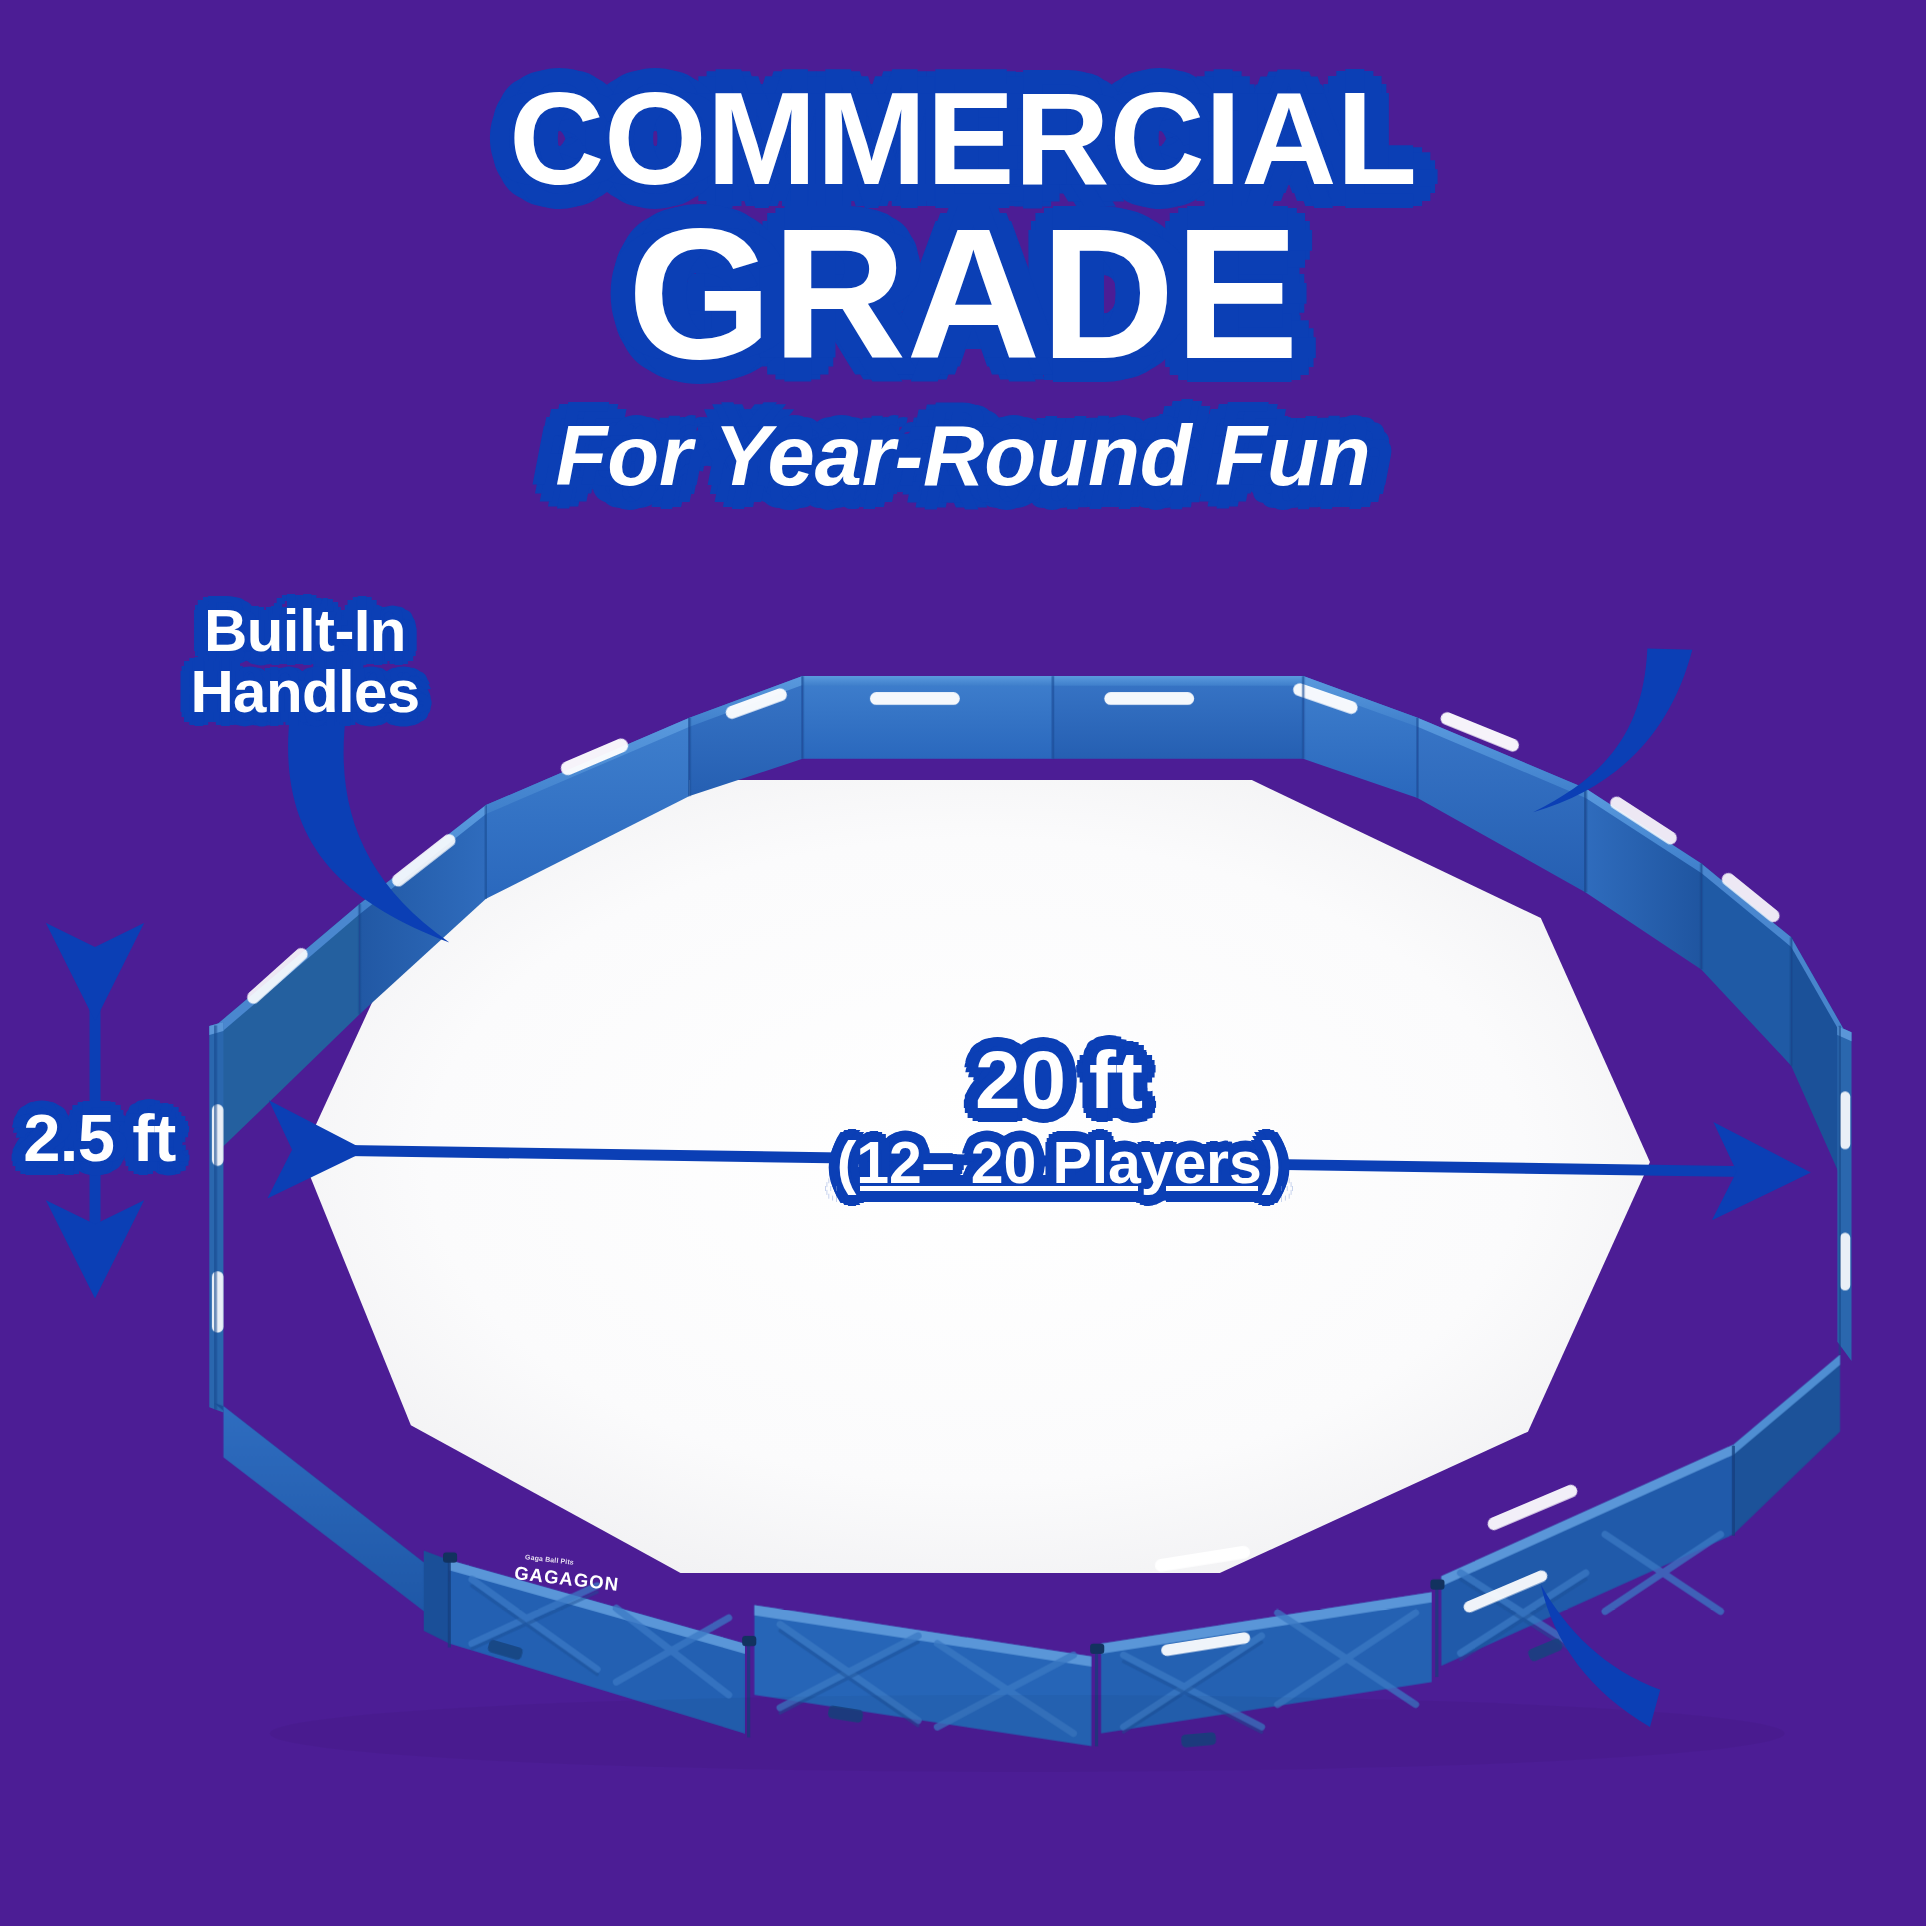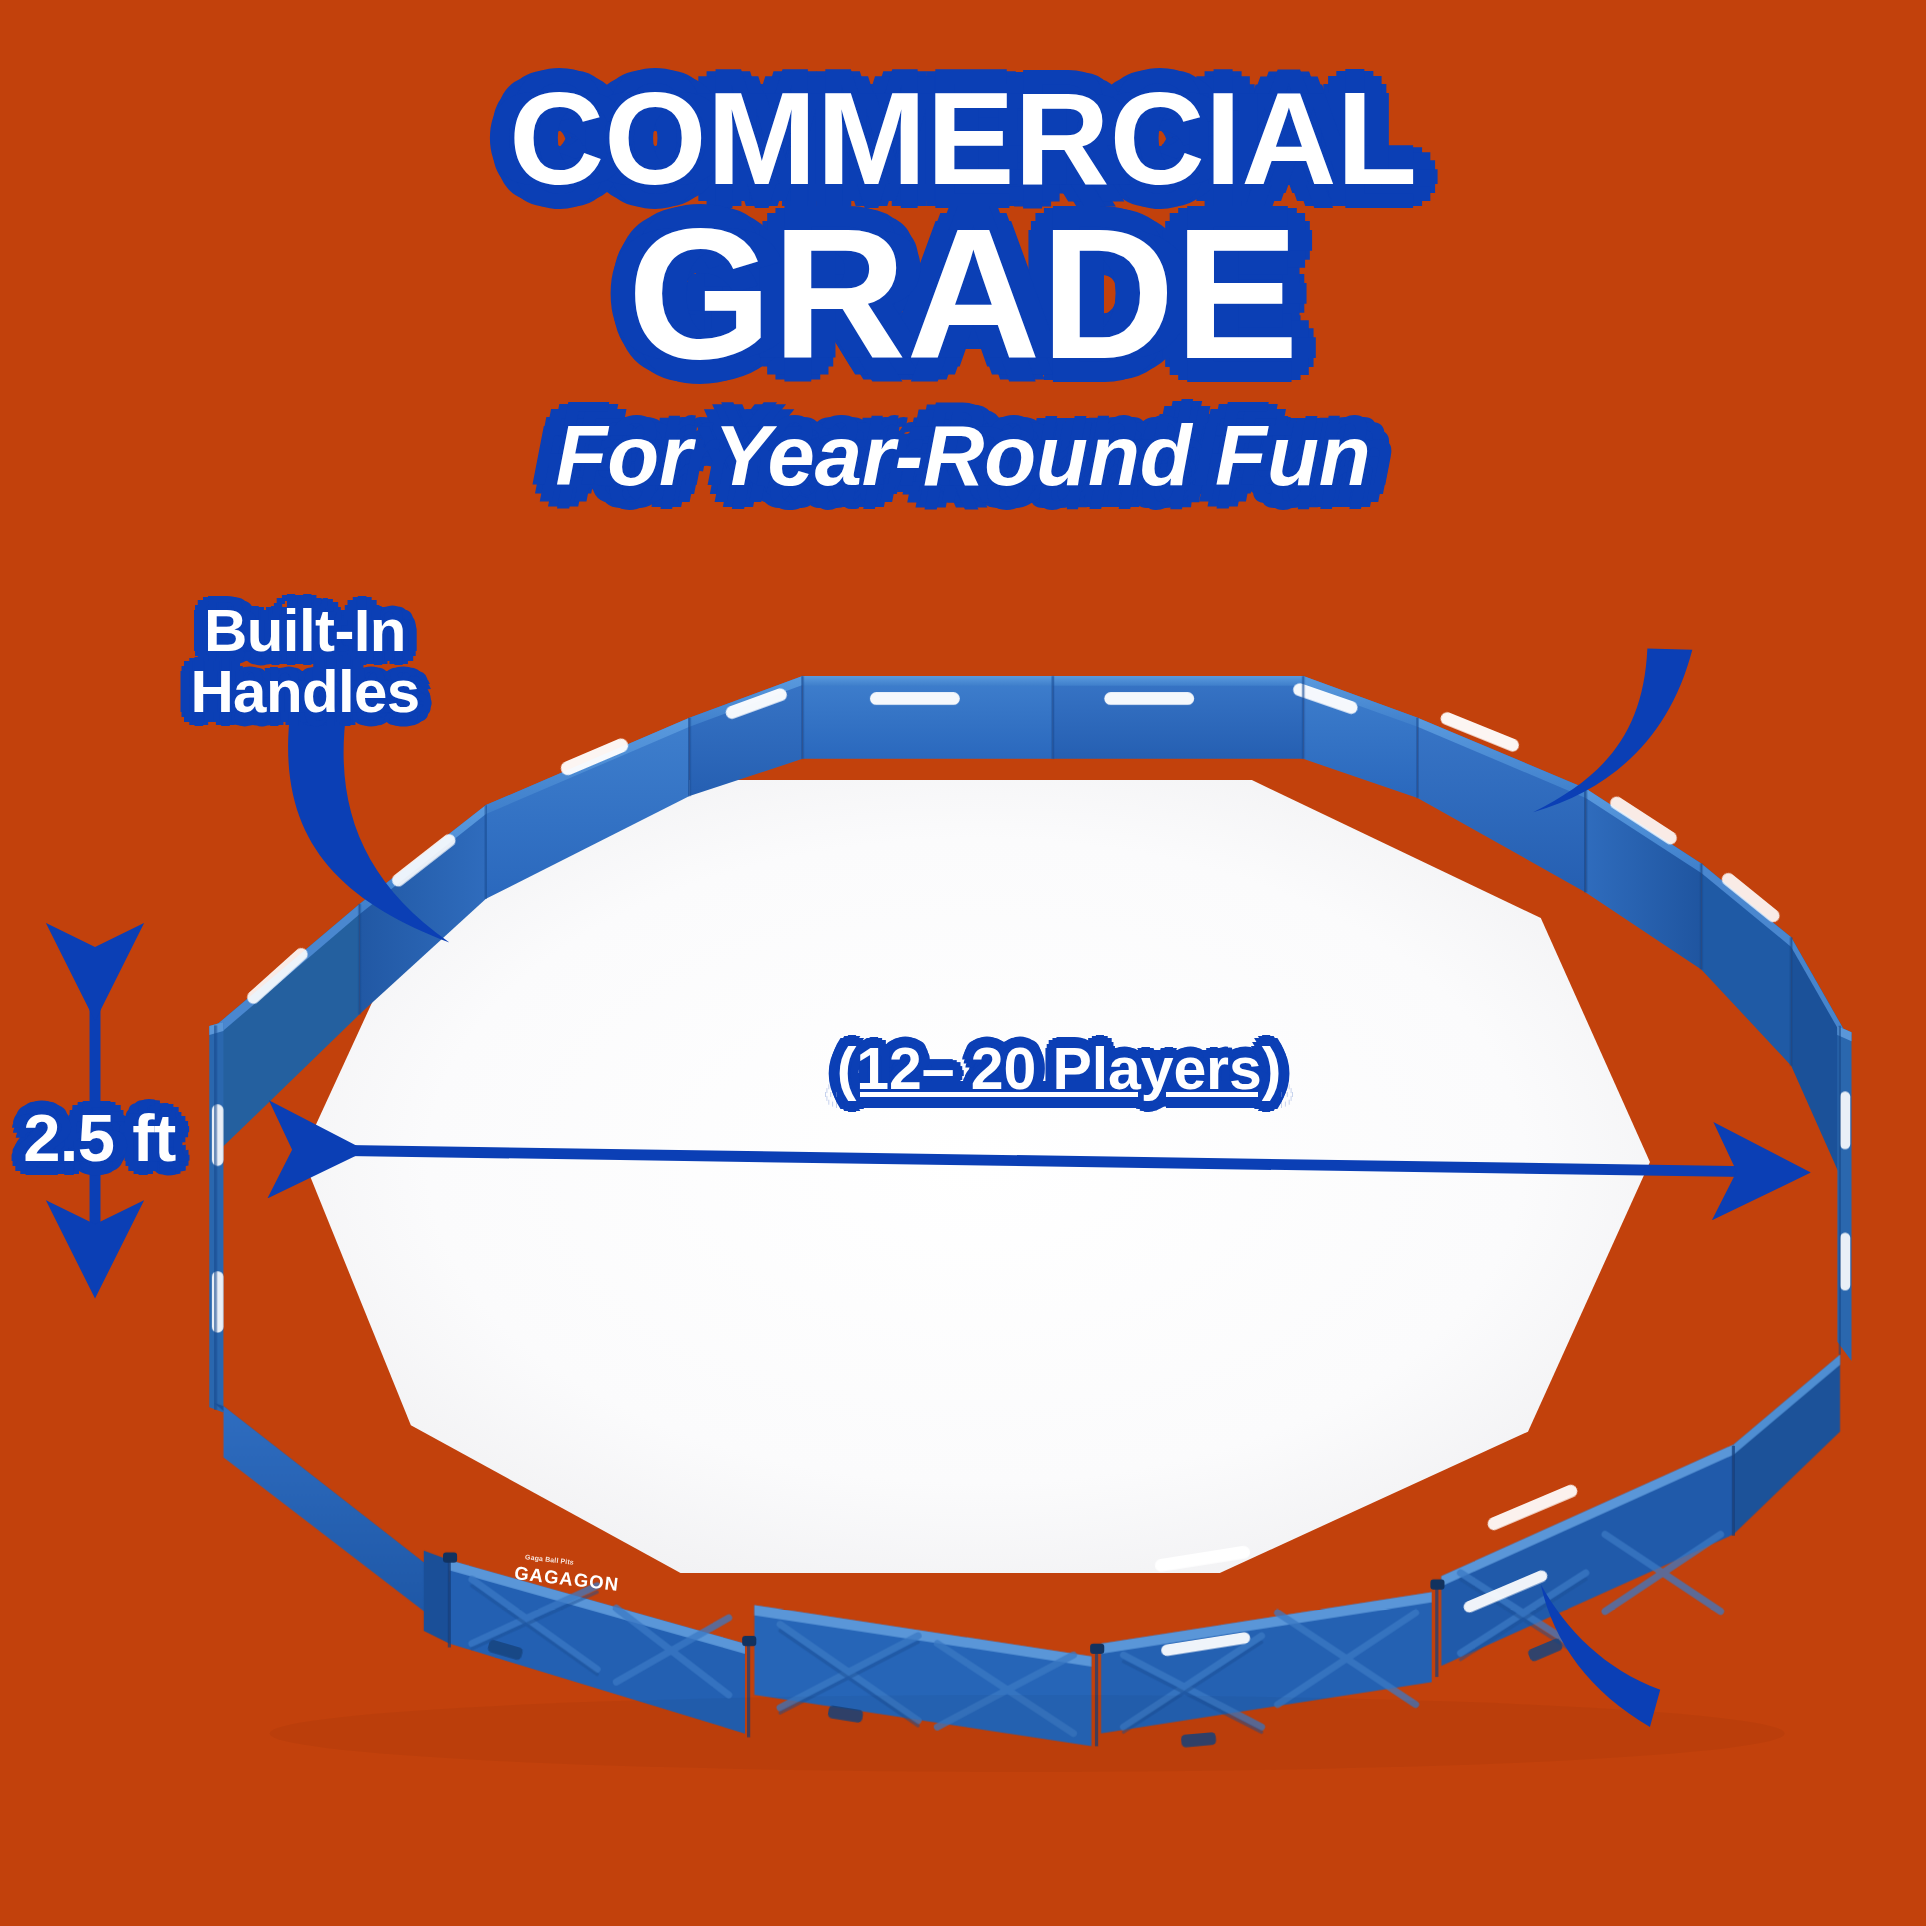--- a/index.html
+++ b/index.html
@@ -5,21 +5,21 @@
   * { margin:0; padding:0; box-sizing:border-box; }
   html, body {
     width:1926px; height:1926px;
     background:#ffffff;
     font-family:"Liberation Sans", sans-serif;
     overflow:hidden;
   }
   #stage {
     position:relative;
     width:1926px; height:1926px;
-    background:#c2410c;
+    background:#4c1d95;
   }
 
   
   .bubble {
     position:absolute;
     color:#ffffff;
     font-weight:900;
     line-height:1.02;
     text-align:center;
     letter-spacing:-0.01em;
@@ -337,20 +337,21 @@
   </div>
 
   <div id="co-handles" class="bubble blob-sm">Built-In
 Handles</div>
 
 
 
   <div id="dim-height" class="bubble blob-sm">2.5 ft</div>
 
   <div id="dim-width" class="bubble">
+    <span class="big blob-sm">20 ft</span>
     <span class="small blob-xs">(12– 20 Players)</span>
   </div>
 
   <div id="logo-top" class="logo">Gaga Ball Pits</div>
   <div id="logo-main" class="logo">GAGAGON</div>
 
 </div>
 
 
 </body></html>

